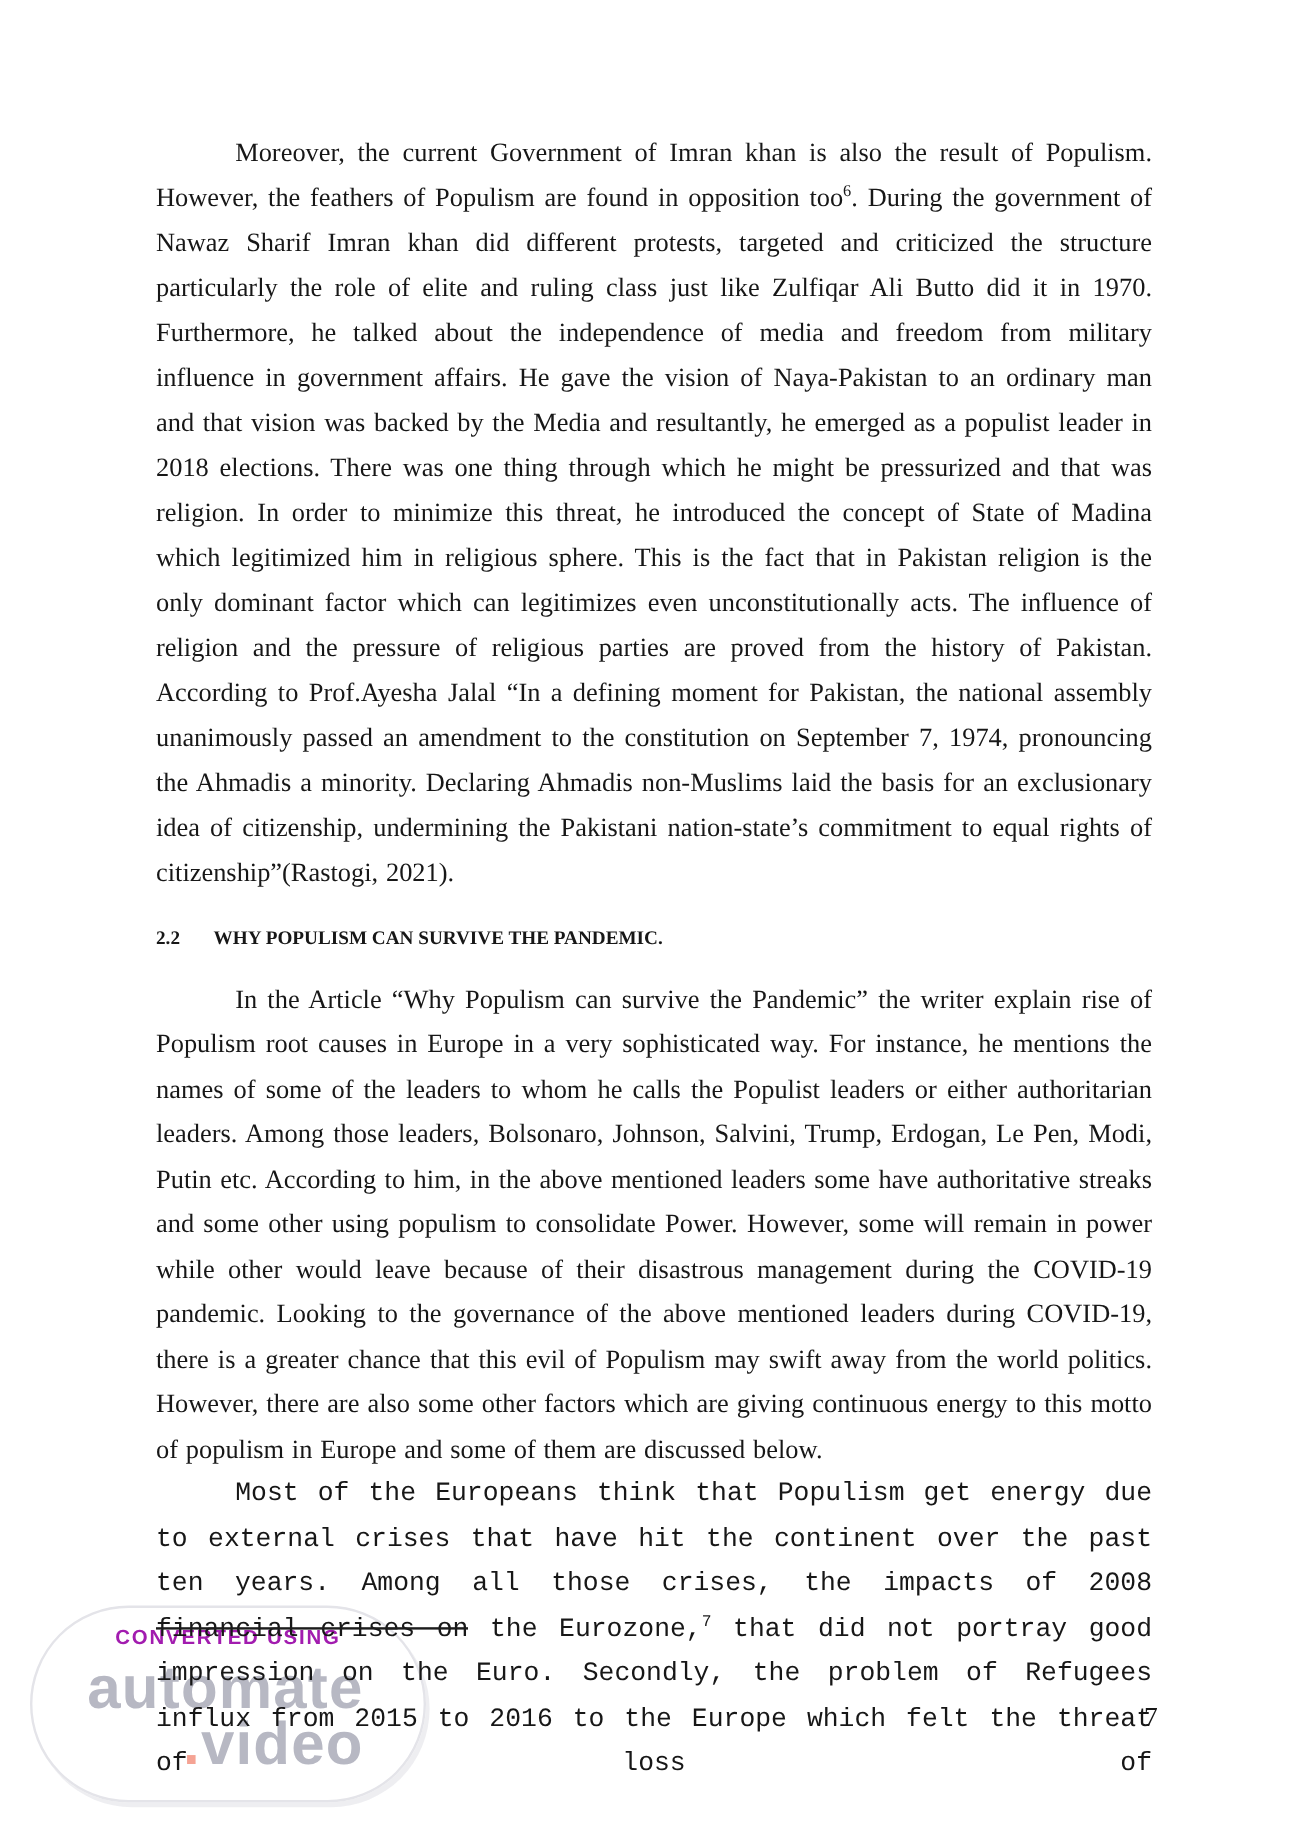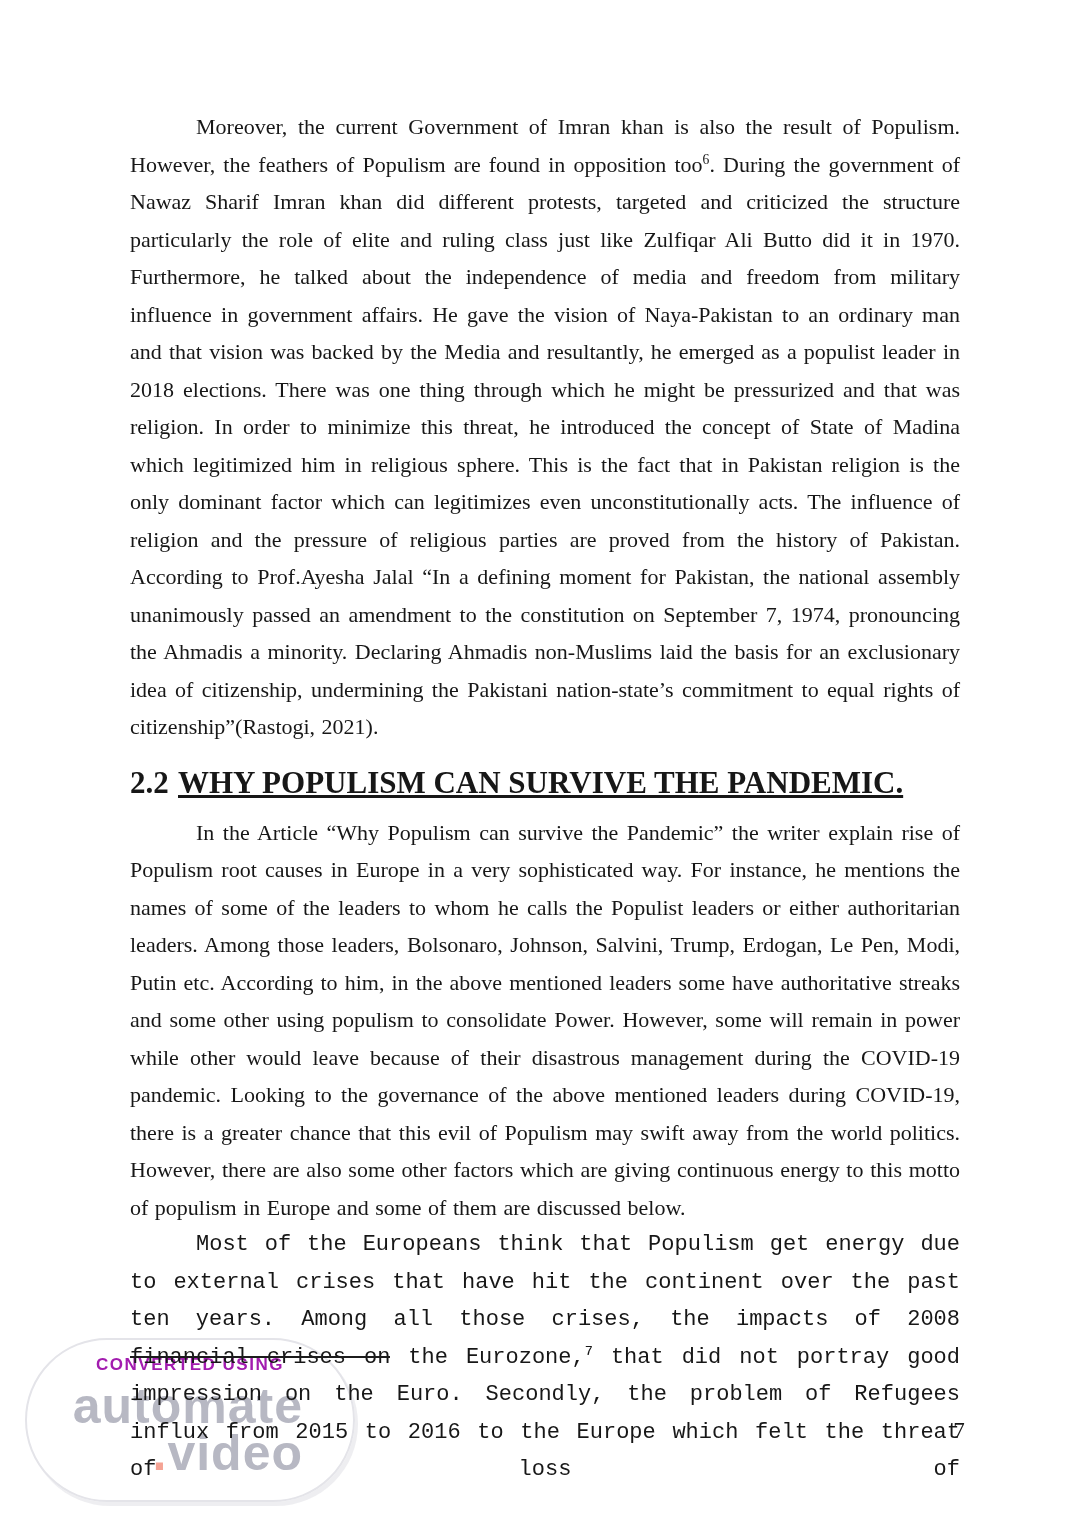--- a/index.html
+++ b/index.html
@@ -37,25 +37,24 @@
     font-size: 0.62em;
     line-height: 0;
     vertical-align: super;
   }
   .para-continues {
     text-align-last: justify;
     font-family: Liberation Mono, monospace;
   }
   .section-heading {
     margin: 18px 0 12px 0;
-    font-size: 31px;
+    font-size: 16px;
     line-height: 38px;
     font-weight: bold;
     text-align: left;
-    text-decoration: underline;
   }
   .sec-num {
     display: inline-block;
     width: 48px;
   }
   
   .footnote-rule {
     position: absolute;
     top: 1356px;
     left: 130px;

